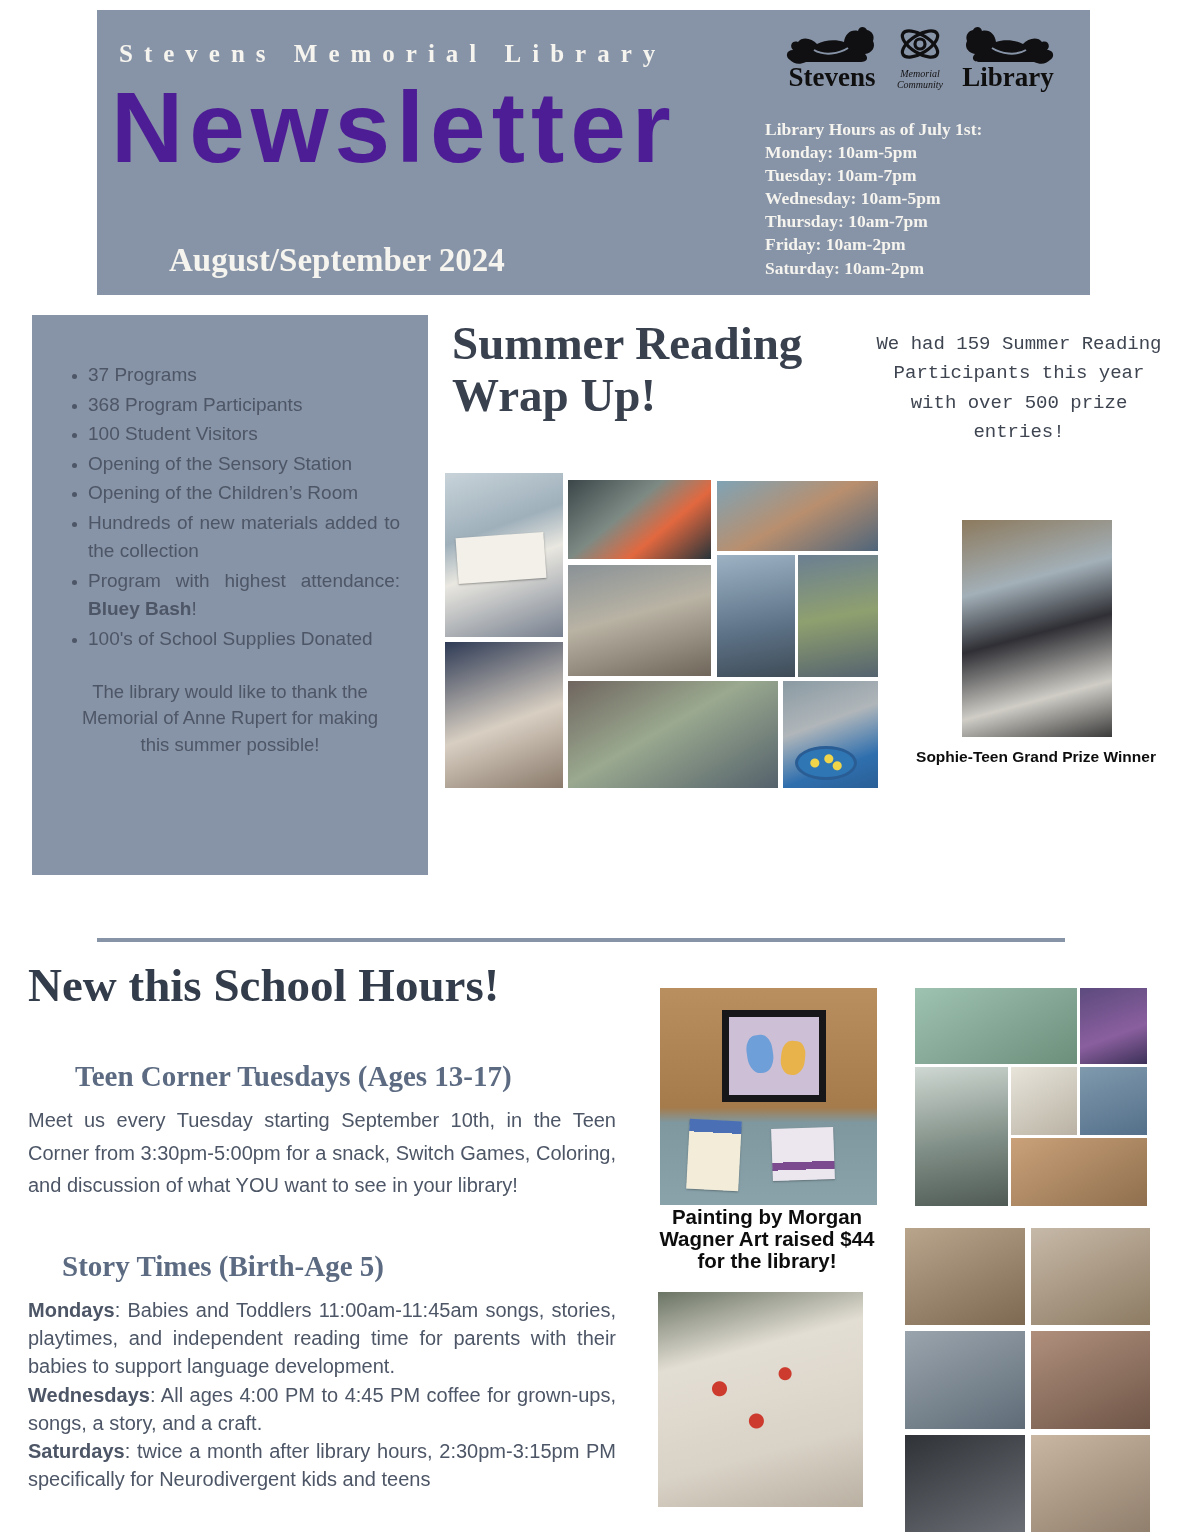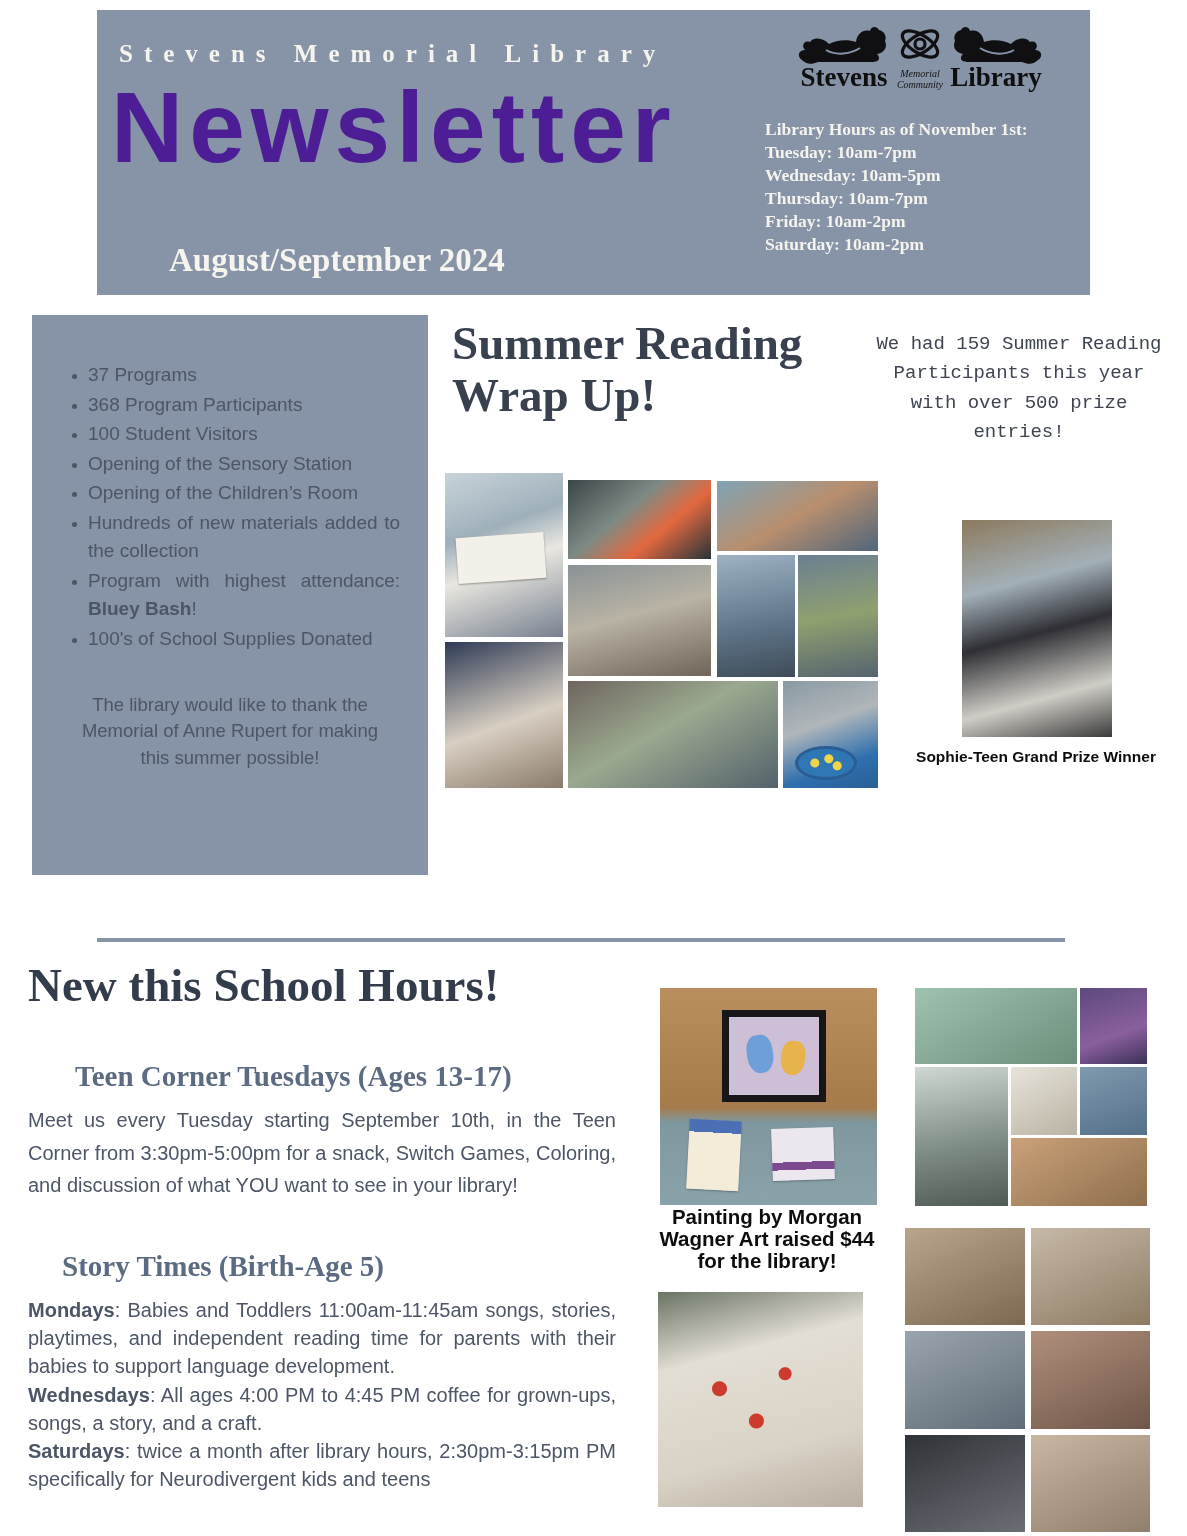--- a/index.html
+++ b/index.html
@@ -24,21 +24,21 @@
     position:absolute; left:14px; top:62px;
     font-family:Liberation Sans, sans-serif; font-weight:bold;
     font-size:100px; letter-spacing:6px; color:#4c1d95; line-height:1.1;
   }
   .issue {
     position:absolute; left:72px; top:232px;
     font-family:"Liberation Serif", serif; font-weight:bold;
     font-size:33px; color:#f6f4ef;
   }
   
-  .logo { position:absolute; left:668px; top:10px; width:310px; height:84px; display:flex; justify-content:center; align-items:flex-start; gap:2px; }
+  .logo { position:absolute; left:668px; top:10px; width:310px; height:84px; display:flex; justify-content:center; align-items:flex-start; gap:14px; }
   .logo-col { display:flex; flex-direction:column; align-items:center; }
   .logo-word { font-family:"Liberation Serif", serif; font-weight:bold; color:#0f0f10; font-size:27px; line-height:1; margin-top:-4px;}
   .logo-mid-word { font-family:"Liberation Serif", serif; font-style:italic; color:#141416; font-size:10px; line-height:1.1; }
   .lion-svg { width:96px; height:48px; }
   .knot-svg { width:52px; height:48px; }
   
   .hours {
     position:absolute; left:668px; top:108px; width:322px;
     font-family:"Liberation Serif", serif; font-weight:bold;
     color:#f6f4ef; font-size:17.5px; line-height:1.32;
@@ -55,21 +55,21 @@
     font-size:31px; line-height:1.18; color:#151922;
   }
   .summary ul { margin:26px 0 0 0; padding:0 10px 0 38px; }
   .summary li {
     font-size:19px; line-height:1.5; color:#4d5666; text-align:justify;
     margin-bottom:1px;
   }
   .summary li::marker { color:#4d5666; font-size:15px; }
   .summary li strong { font-weight:bold; color:#4d5666; }
   .thanks {
-    margin:39px auto 0 auto; width:330px; text-align:center;
+    margin:26px auto 0 auto; width:330px; text-align:center;
     font-size:18.5px; line-height:1.42; color:#4d5666;
   }
 
   
   .sr-title {
     position:absolute; left:452px; top:318px; width:430px;
     font-family:"Liberation Serif", serif; font-weight:bold;
     font-size:47px; line-height:1.1; color:#39414f;
   }
   .sr-blurb {
@@ -205,22 +205,23 @@
       <div class="logo-col">
         <svg class="lion-svg" viewBox="0 0 96 48" style="transform:scaleX(-1)">
           <path fill="#101012" d="M6,40 C1,37 2,30 9,30 C5,26 8,20 14,22 C18,16 28,18 33,24 C40,20 52,19 60,22 C61,14 67,9 74,11 C75,6 81,6 83,10 C88,11 91,16 89,21 C92,27 88,33 81,34 C85,38 83,42 77,42 L22,42 C15,45 10,44 6,40 Z"></path>
           <path fill="none" stroke="#8793a6" stroke-width="2" d="M30,30 C40,36 55,34 64,28"></path>
         </svg>
         <div class="logo-word">Library</div>
       </div>
     </div>
 
     <div class="hours">
-      <div>Library Hours as of November 1st:</div>
+      <div>Library Hours as of July 1st:</div>
       <div>
+          <div>Monday: 10am-5pm</div>
           <div>Tuesday: 10am-7pm</div>
           <div>Wednesday: 10am-5pm</div>
           <div>Thursday: 10am-7pm</div>
           <div>Friday: 10am-2pm</div>
           <div>Saturday: 10am-2pm</div>
         </div>
     </div>
   </div>
 
   <div class="summary">

